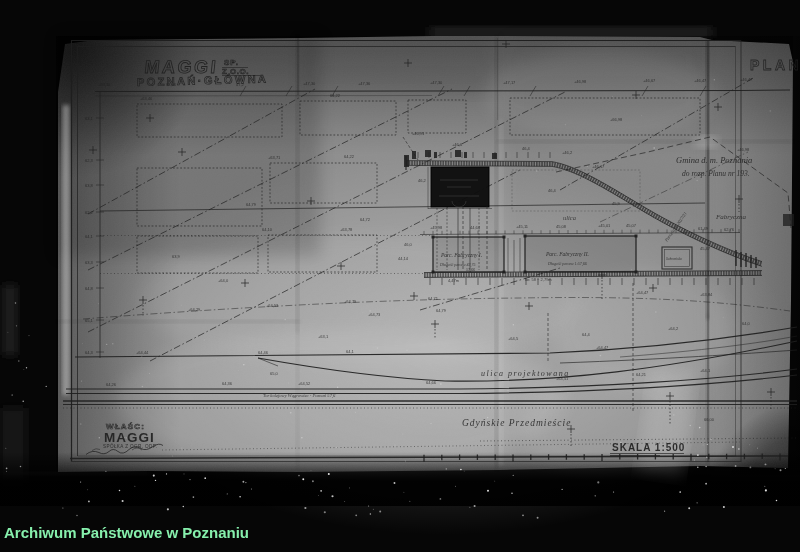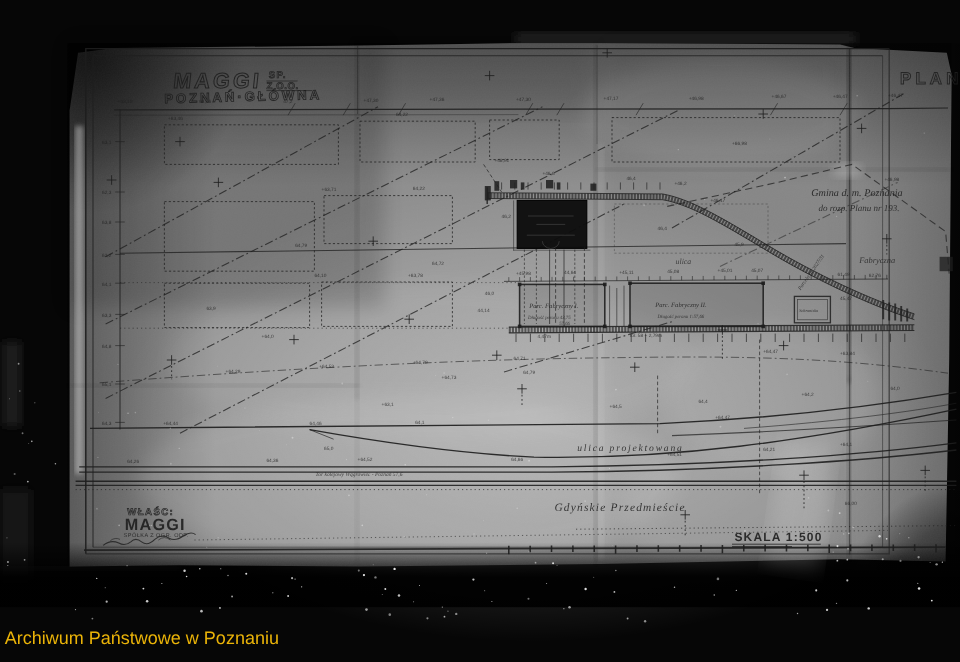--- a/index.html
+++ b/index.html
@@ -1,18 +1,18 @@
 <!DOCTYPE html>
 <html><head><meta charset="utf-8">
 <style>
 html,body{margin:0;padding:0;background:#000;}
 #stage{position:relative;width:800px;height:552px;background:#000;overflow:hidden;}
 svg{position:absolute;top:0;left:0;}
-.cap{position:absolute;left:4px;top:524px;color:#eab308;font-family:"Liberation Sans",sans-serif;
-font-size:15px;font-weight:normal;letter-spacing:0px;}
+.cap{position:absolute;left:4px;top:524px;color:#86efac;font-family:"Liberation Sans",sans-serif;
+font-size:15px;font-weight:bold;letter-spacing:0px;}
 </style></head><body>
 <div id="stage">
 <svg width="800" height="552" viewBox="0 0 800 552" font-family="Liberation Sans, sans-serif">
 <defs>
 <linearGradient id="gTop" x1="0" y1="36" x2="0" y2="155" gradientUnits="userSpaceOnUse">
 <stop offset="0" stop-color="#000" stop-opacity="0.42"></stop>
           <stop offset="1" stop-color="#000" stop-opacity="0"></stop>
 </linearGradient>
 <linearGradient id="gLeft" x1="56" y1="0" x2="180" y2="0" gradientUnits="userSpaceOnUse">
 <stop offset="0" stop-color="#000" stop-opacity="0.38"></stop>

